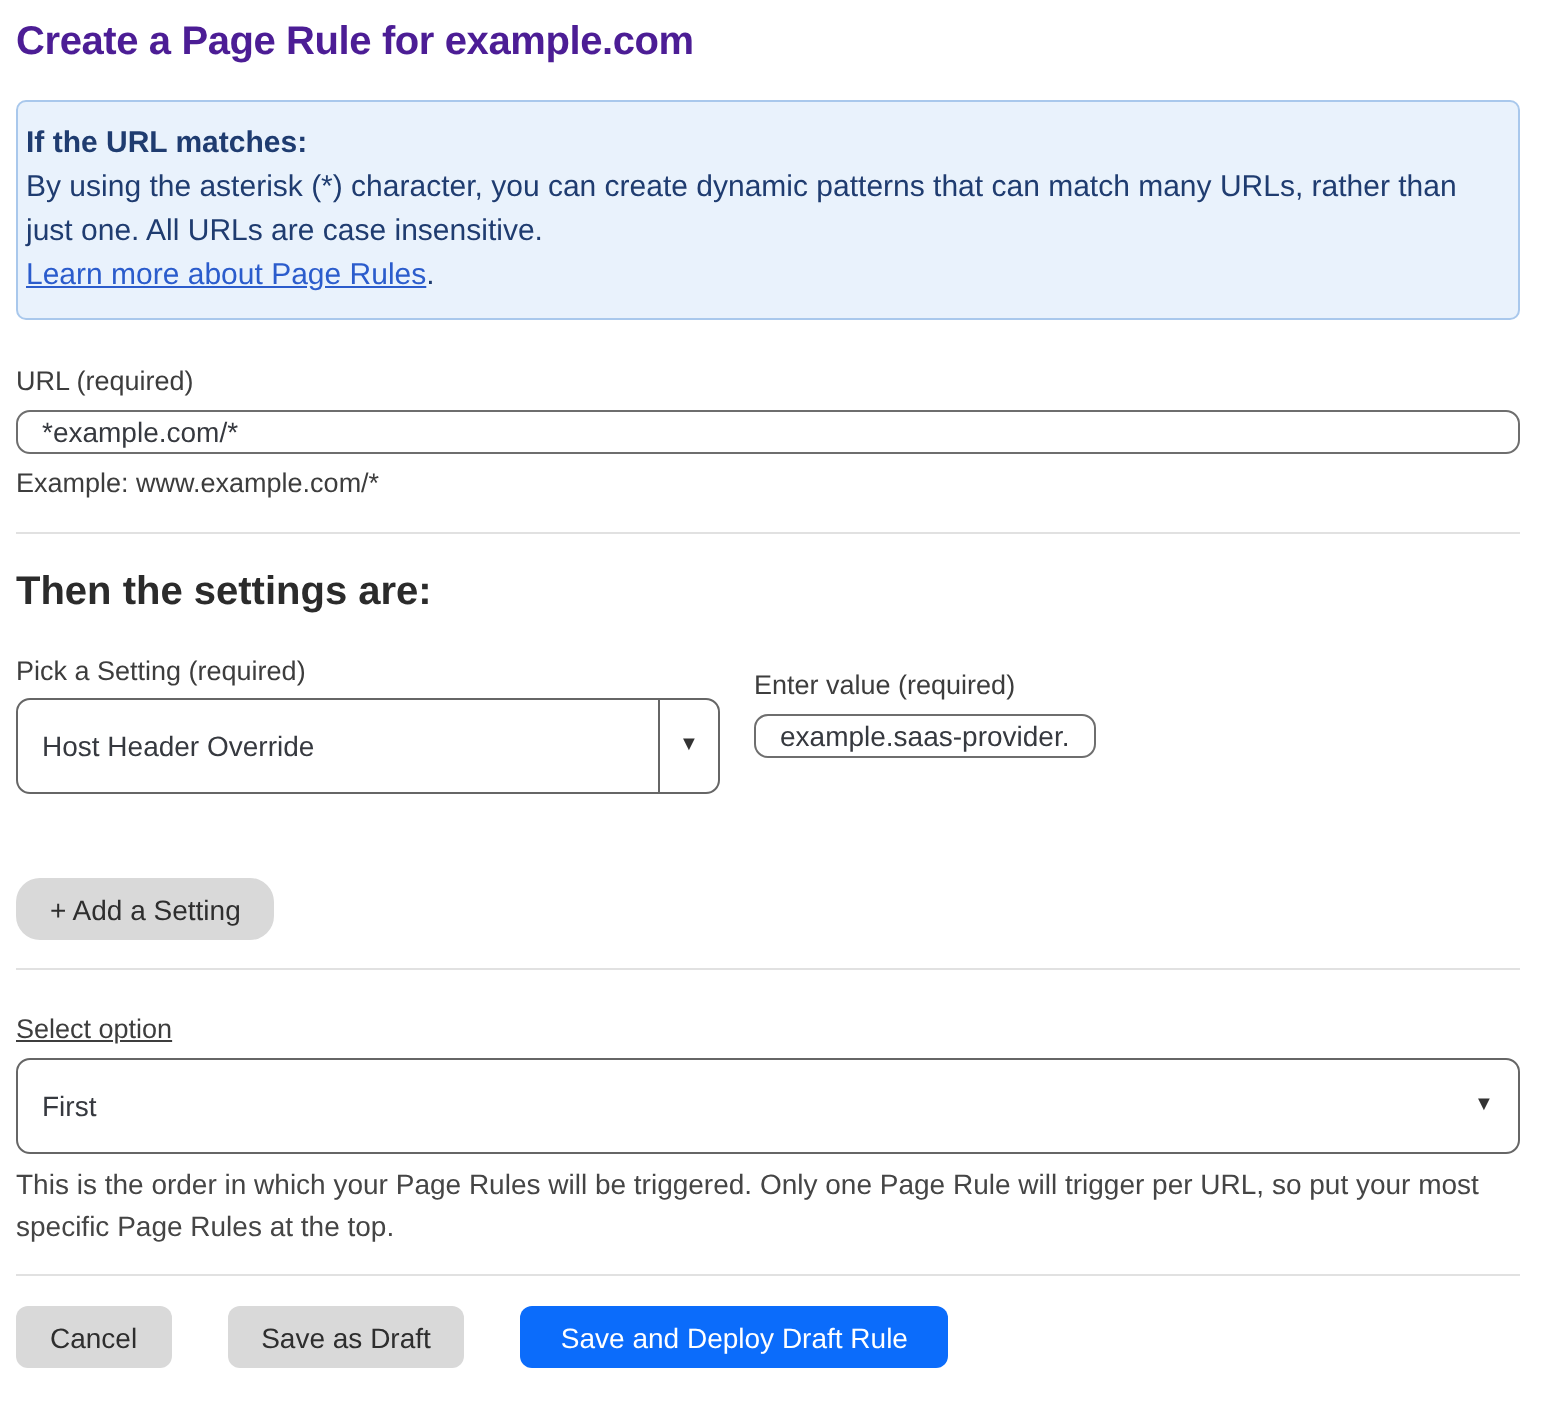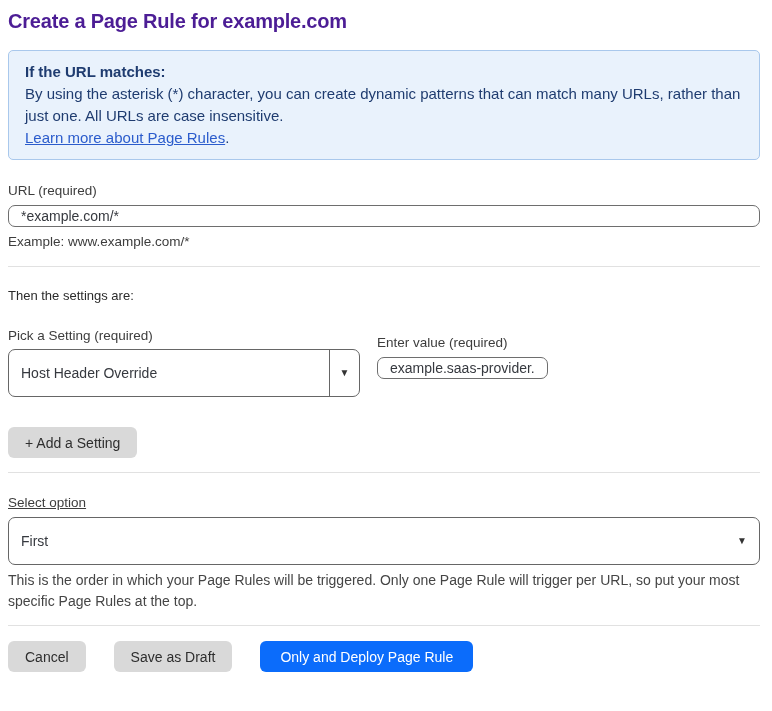--- a/index.html
+++ b/index.html
@@ -22,21 +22,21 @@
     letter-spacing: -0.2px;
     margin: 0;
   }
 
   
   .info-box {
     margin-top: 16px;
     background: #e9f2fc;
     border: 1px solid #a9c8ec;
     border-radius: 5px;
-    padding: 10px 16px;
+    padding: 10px 4px;
     color: #1f3c70;
     font-size: 15px;
     line-height: 22px;
   }
   .info-box .info-heading { font-weight: 700; }
   .info-box a.info-link {
     color: #2b5ccc;
     text-decoration: underline;
     cursor: pointer;
   }
@@ -70,23 +70,23 @@
   }
 
   hr.divider {
     border: none;
     border-top: 1px solid #e1e1e1;
     margin: 16px 0 0 0;
   }
 
   .section-heading {
     margin-top: 20px;
-    font-size: 13px;
+    font-size: 20px;
     line-height: 18px;
-    font-weight: 400;
+    font-weight: 700;
     color: #2b2b2b;
   }
   .section-heading.order { margin-top: 23px; }
 
   .settings-row { display: flex; margin-top: 23px; }
   .settings-col-left { width: 352px; }
   .settings-col-right { margin-left: 17px; width: 171px; padding-top: 7px; }
   .settings-col-left .field-label,
   .settings-col-right .field-label { margin-top: 0; }
 
@@ -135,21 +135,21 @@
     border: none;
     border-radius: 6px;
     font-family: "Liberation Sans", sans-serif;
     font-size: 14px;
     cursor: pointer;
     padding: 0 17px;
   }
   .btn-gray { background: #d9d9d9; color: #2e2e2e; }
   .btn-blue { background: #0b6cfb; color: #ffffff; padding: 0 20px; }
 
-  .add-setting-btn { margin-top: 30px; }
+  .add-setting-btn { margin-top: 42px; border-radius: 12px; }
 
   .order-help {
     margin-top: 5px;
     font-size: 14px;
     line-height: 21px;
     color: #454545;
     max-width: 752px;
   }
 
   .footer-actions {
@@ -209,16 +209,16 @@
       <span class="chevron">▼</span>
     </div>
   </div>
   <div class="order-help">This is the order in which your Page Rules will be triggered. Only one Page Rule will trigger per URL, so put your most specific Page Rules at the top.</div>
 
   <hr class="divider" style="margin-top:13px;">
 
   <div class="footer-actions">
     <button class="btn btn-gray">Cancel</button>
     <button class="btn btn-gray">Save as Draft</button>
-    <button class="btn btn-blue">Only and Deploy Page Rule</button>
+    <button class="btn btn-blue">Save and Deploy Draft Rule</button>
   </div>
 
 </div>
 
 </body></html>

